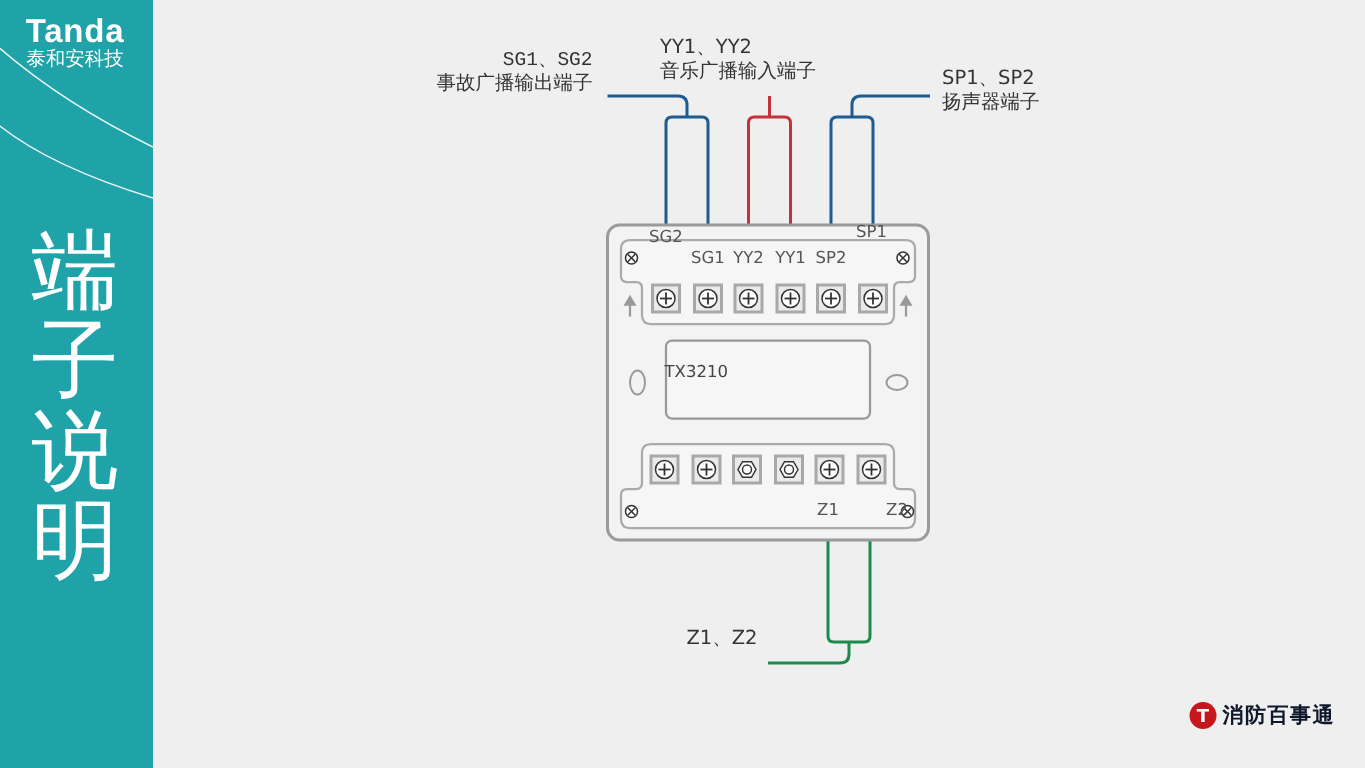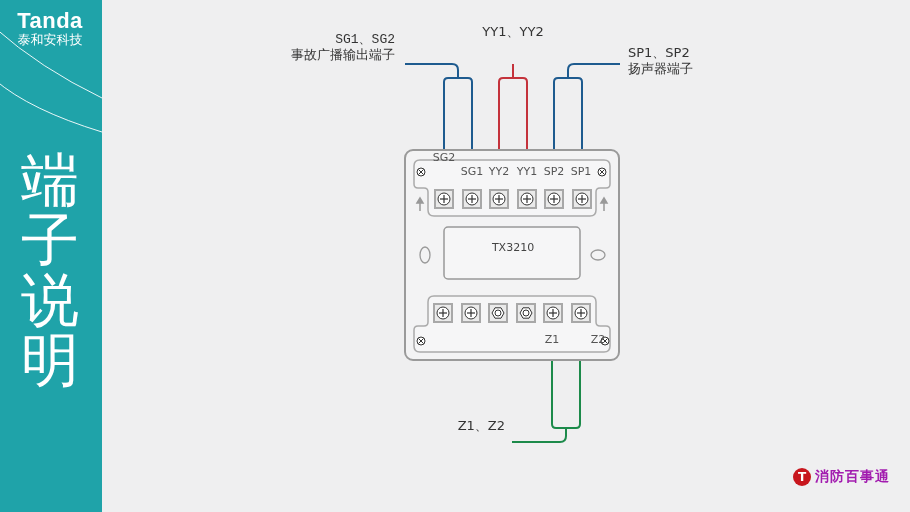--- a/index.html
+++ b/index.html
@@ -21,39 +21,39 @@
     .title-vertical {
       position: absolute; left: 15px; top: 150px; width: 70px; color: #fff;
       font-size: 58px; line-height: 60px; text-align: center; font-weight: normal;
     }
     .title-vertical span { display: block; }
 
     .label {
       position: absolute; color: #333; font-size: 13px; line-height: 16px; white-space: nowrap;
     }
     .label.right { text-align: right; }
-    .label.center { text-align: center; }
+    .label.center { text-align: left; }
 
     svg.diagram { position: absolute; left: 0; top: 0; }
 
     .module-title {
-      position: absolute; left: 443px; top: 241px; width: 140px; text-align: center;
+      position: absolute; left: 443px; top: 241px; width: 140px; text-align: left;
       font-size: 11px; line-height: 14px; color: #444;
     }
     .term-label {
       position: absolute; font-size: 11px; color: #555; width: 30px; text-align: center;
     }
     .footer-logo {
       position: absolute; left: 793px; top: 468px; display: flex; align-items: center; gap: 4px;
     }
     .footer-logo .logo-circle {
       width: 18px; height: 18px; border-radius: 50%; background: #c8161d; color: #fff;
       font-size: 12px; font-weight: bold; line-height: 18px; text-align: center;
     }
-    .footer-logo .logo-text { font-size: 14px; font-weight: bold; color: #a21caf; letter-spacing: 1px; }
+    .footer-logo .logo-text { font-size: 14px; font-weight: bold; color: #0f172a; letter-spacing: 1px; }
   </style>
 </head>
 <body>
 
 <div class="sidebar">
   <svg class="arcs" width="102" height="512">
     <path d="M -5 80 Q 30 110 102 132" stroke="#ffffff" stroke-width="1" fill="none" opacity="0.9"></path>
     <path d="M -5 30 Q 40 70 102 100" stroke="#ffffff" stroke-width="1" fill="none" opacity="0.9" transform="translate(0,-2)"></path>
   </svg>
   <div class="brand">
@@ -206,39 +206,40 @@
       </g>
     </g>
 </svg>
 
 <div class="label right" style="left: 270px; top: 32px; width: 125px; font-family: Liberation Mono, monospace;">
   <div>SG1、SG2</div>
   <div>事故广播输出端子</div>
 </div>
 <div class="label center" style="left: 440px; top: 24px; width: 146px;">
   <div>YY1、YY2</div>
+  <div>音乐广播输入端子</div>
 </div>
 <div class="label" style="left: 628px; top: 45px; width: 110px;">
   <div>SP1、SP2</div>
   <div>扬声器端子</div>
 </div>
 <div class="label right" style="left: 350px; top: 418px; width: 155px;">
   <div>Z1、Z2</div>
 </div>
 
 <div class="module-title">
   <div>TX3210</div>
 </div>
 
 <div class="term-label" style="left: 429px; top: 151px;">SG2</div>
 <div class="term-label" style="left: 457px; top: 165px;">SG1</div>
 <div class="term-label" style="left: 484px; top: 165px;">YY2</div>
 <div class="term-label" style="left: 512px; top: 165px;">YY1</div>
 <div class="term-label" style="left: 539px; top: 165px;">SP2</div>
-<div class="term-label" style="left: 566px; top: 165px;">SP1</div>
+<div class="term-label" style="left: 566px; top: 148px;">SP1</div>
 
 <div class="term-label" style="left: 537px; top: 333px;">Z1</div>
 <div class="term-label" style="left: 583px; top: 333px;">Z2</div>
 
 <div class="footer-logo">
   <div class="logo-circle">T</div>
   <div class="logo-text">消防百事通</div>
 </div>
 
 </body></html>

